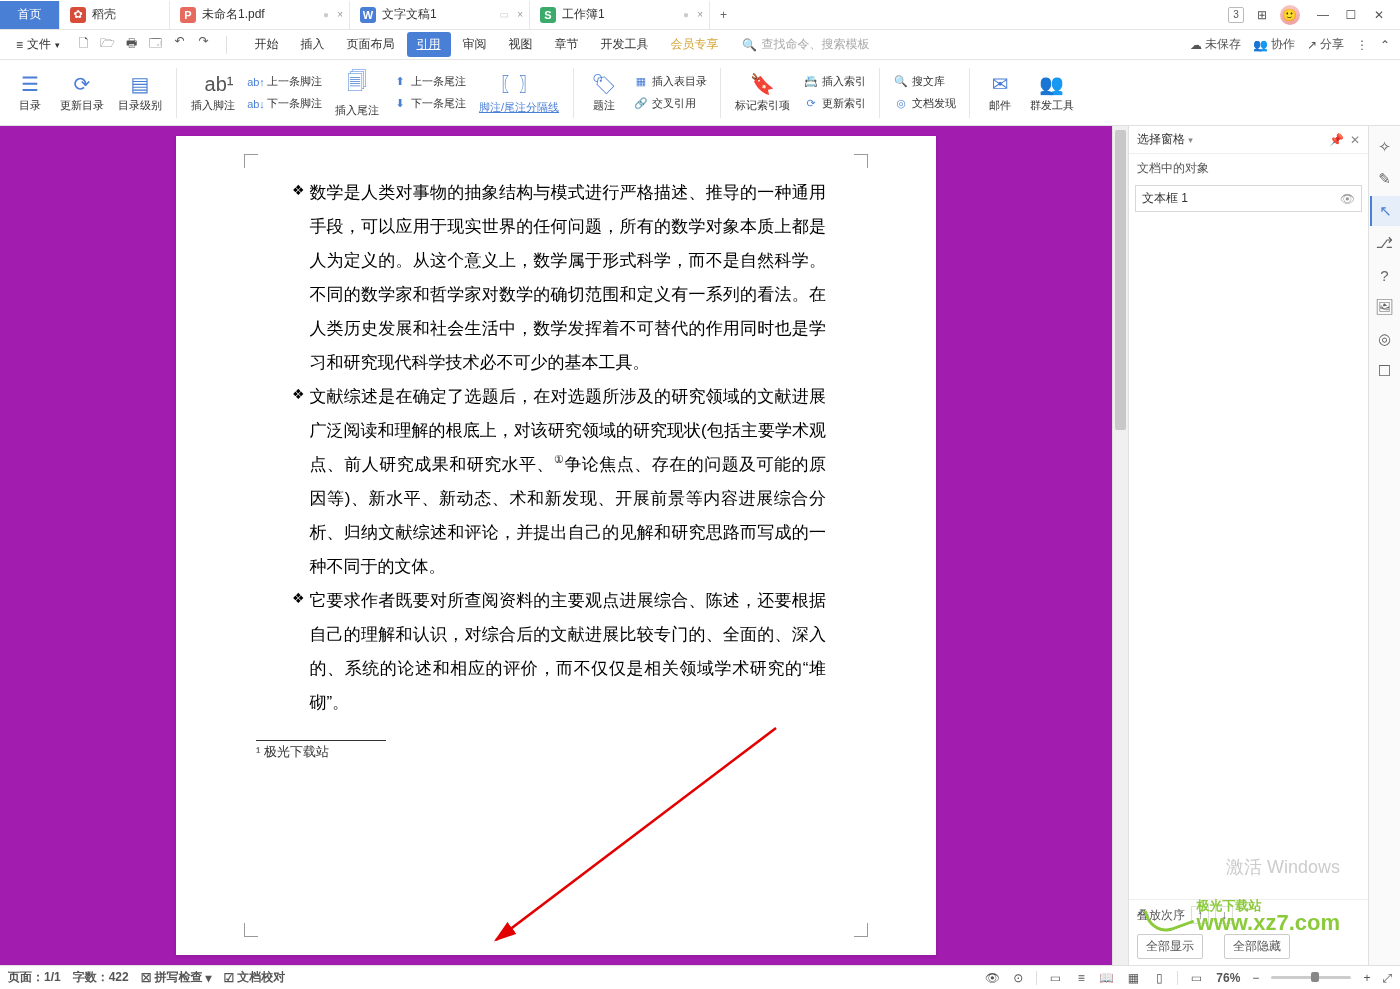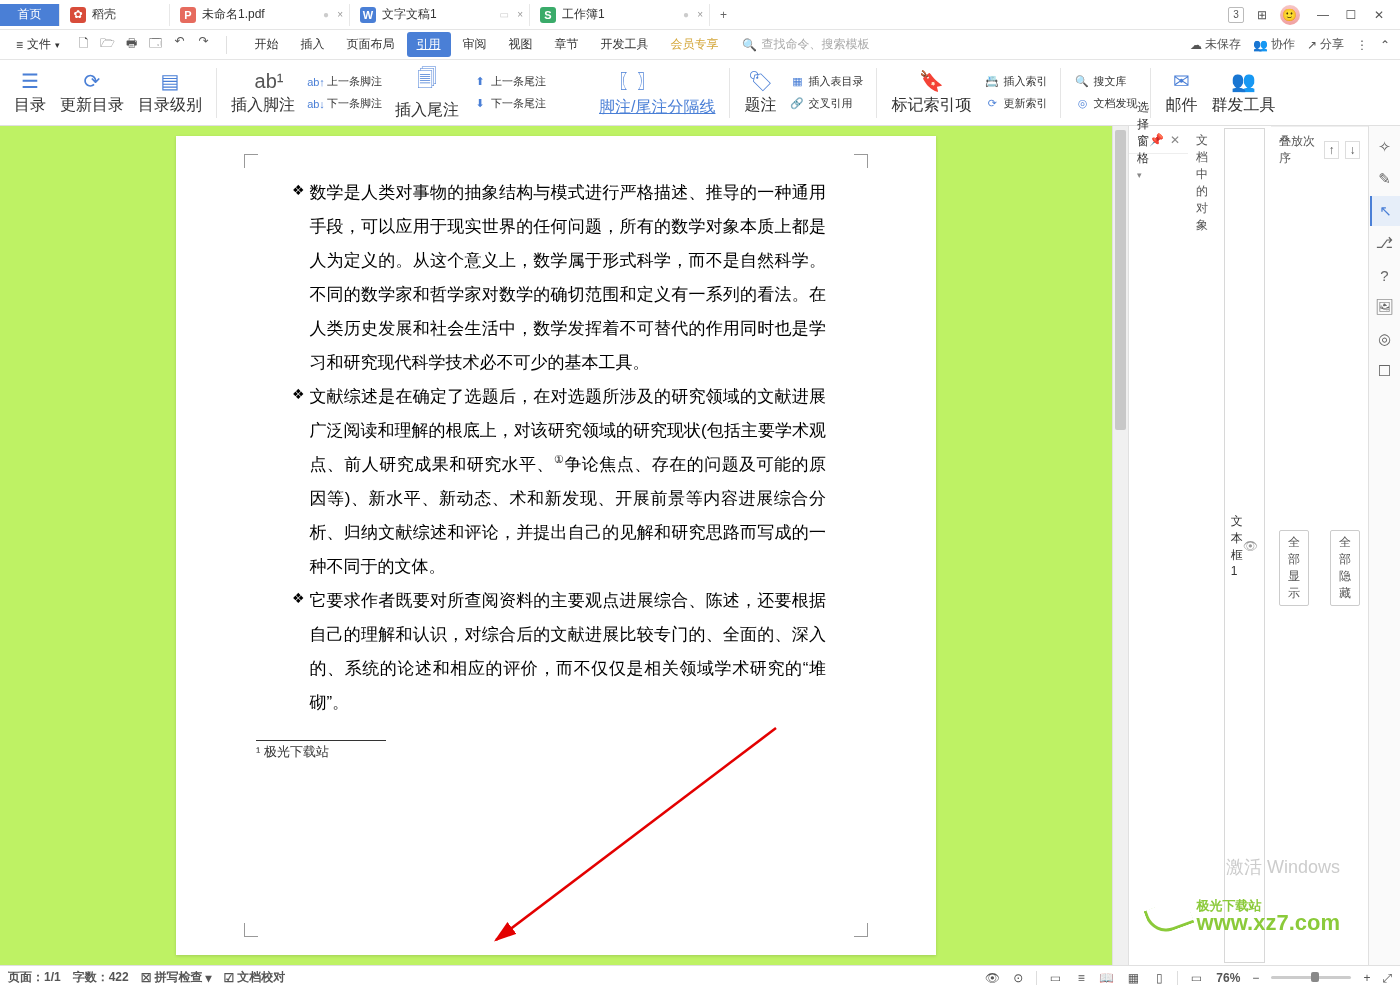--- a/index.html
+++ b/index.html
@@ -1,20 +1,20 @@
 <!DOCTYPE html>
 <html><head>
 <meta charset="utf-8">
 <style>
 * { margin:0; padding:0; box-sizing:border-box; font-family:"Microsoft YaHei","PingFang SC",sans-serif; }
 body { width:1400px; height:989px; background:#fff; overflow:hidden; position:relative; font-size:12px; color:#333; }
 
 
 .titlebar { height:30px; background:#fff; display:flex; align-items:center; border-bottom:1px solid #e5e5e5; }
-.tab { height:22px; display:flex; align-items:center; padding:0 10px; gap:6px; border-right:1px solid #e8e8e8; position:relative; min-width:110px; }
+.tab { height:28px; display:flex; align-items:center; padding:0 10px; gap:6px; border-right:1px solid #e8e8e8; position:relative; min-width:110px; }
 .tab.home { background:#4a7fd6; color:#fff; min-width:60px; justify-content:center; }
 .tab.active { background:#fff; }
 .tab .ticon { width:16px; height:16px; display:flex; align-items:center; justify-content:center; font-size:11px; }
 .tab .close { position:absolute; right:6px; color:#999; font-size:10px; }
 .tab .sym { position:absolute; right:20px; color:#bbb; font-size:10px; }
 .titlebar .plus { padding:0 10px; color:#666; }
 .titlebar .spacer { flex:1; }
 .titlebar .right { display:flex; align-items:center; gap:10px; padding-right:8px; color:#555; }
 .titlebar .right .ico { width:16px; height:16px; display:flex; align-items:center; justify-content:center; }
 .winctl { display:flex; gap:2px; }
@@ -31,49 +31,49 @@
 .menubar .mtab.member { color:#d4a73a; }
 .menubar .search { margin-left:10px; color:#aaa; display:flex; align-items:center; gap:4px; }
 .menubar .mspacer { flex:1; }
 .menubar .mright { display:flex; align-items:center; gap:12px; color:#555; }
 .menubar .mright .it { display:flex; align-items:center; gap:3px; }
 
 
 .ribbon { height:66px; display:flex; align-items:center; padding:4px 10px; gap:6px; border-bottom:1px solid #e0e0e0; color:#555; }
 .rbtn { display:flex; flex-direction:column; align-items:center; justify-content:center; gap:2px; padding:2px 4px; min-width:40px; }
 .rbtn .ri { font-size:20px; color:#4a7fd6; }
-.rbtn .rl { font-size:16px; color:#333; white-space:nowrap; }
+.rbtn .rl { font-size:11px; color:#333; white-space:nowrap; }
 .rsmall { display:flex; align-items:center; gap:3px; padding:2px 3px; font-size:11px; color:#333; white-space:nowrap; }
 .rsmall .si { width:16px; height:16px; display:flex; align-items:center; justify-content:center; color:#4a7fd6; }
 .rcol { display:flex; flex-direction:column; gap:2px; }
 .rsep { width:1px; height:50px; background:#e5e5e5; margin:0 4px; }
-.rbtn.active .rl { color:#4a7fd6; text-decoration:underline;margin-left:40px; }
+.rbtn.active .rl { color:#4a7fd6; text-decoration:underline; }
 
 
 .main { display:flex; height:calc(100% - 30px - 30px - 66px - 24px); }
-.docarea { flex:1; background:#bef264; display:flex; justify-content:center; overflow:hidden; position:relative; padding:10px 0; }
+.docarea { flex:1; background:#a21caf; display:flex; justify-content:center; overflow:hidden; position:relative; padding:10px 0; }
 .page { width:760px; background:#fff; box-shadow:0 1px 3px rgba(0,0,0,0.15); padding:40px 80px 30px 80px; position:relative; font-family:"SimSun","宋体",serif; }
 .page .corner { position:absolute; width:14px; height:14px; border-color:#999; }
 .page .tl { top:18px; left:68px; border-top:1px solid #999; border-left:1px solid #999; }
 .page .tr { top:18px; right:68px; border-top:1px solid #999; border-right:1px solid #999; }
 .page .bl { bottom:18px; left:68px; border-bottom:1px solid #999; border-left:1px solid #999; }
 .page .br { bottom:18px; right:68px; border-bottom:1px solid #999; border-right:1px solid #999; }
 .para { font-size:17px; line-height:2.0; color:#000; text-align:justify; margin-bottom:0; position:relative; padding-left:0.2em; }
 .para::before { content:"❖"; position:absolute; left:-1em; font-size:14px; }
 .para sup { font-size:11px; vertical-align:super; }
 .footnote-line { border-top:1px solid #333; width:130px; margin-top:20px; }
 .footnote { font-size:13px; color:#333; padding-top:2px; }
 .arrow { position:absolute; left:310px; top:586px; pointer-events:none; }
 
 
 .vscroll { width:16px; background:#f0f0f0; border-left:1px solid #e0e0e0; position:relative; }
 .vscroll .thumb { position:absolute; left:2px; right:2px; top:4px; height:300px; background:#c8c8c8; border-radius:2px; }
 
 
-.sidepanel { width:240px; border-left:1px solid #e0e0e0; background:#fff; display:flex; flex-direction:row; }
+.sidepanel { width:240px; border-left:1px solid #e0e0e0; background:#fff; display:flex; flex-direction:column; }
 .sidepanel .hdr { height:28px; display:flex; align-items:center; justify-content:space-between; padding:0 8px; border-bottom:1px solid #eee; color:#333; }
 .sidepanel .hdr .icons { display:flex; gap:6px; color:#888; }
 .sidepanel .sub { padding:6px 8px; color:#555; }
 .sidepanel .item { margin:2px 6px; padding:4px 6px; border:1px solid #d8d8d8; display:flex; justify-content:space-between; align-items:center; }
 .sidepanel .item .eye { color:#999; }
 .sidepanel .body { flex:1; }
 .sidepanel .foot { border-top:1px solid #eee; padding:6px 8px; display:flex; align-items:flex-start; gap:6px; color:#555; flex-wrap:wrap; }
 .sidepanel .foot .order { display:flex; align-items:center; gap:6px; }
 .sidepanel .foot .arrow-btn { width:18px; height:18px; border:1px solid #ddd; display:flex; align-items:center; justify-content:center; }
 .sidepanel .foot .btn { border:1px solid #ccc; padding:3px 8px; border-radius:2px; font-size:12px; }

